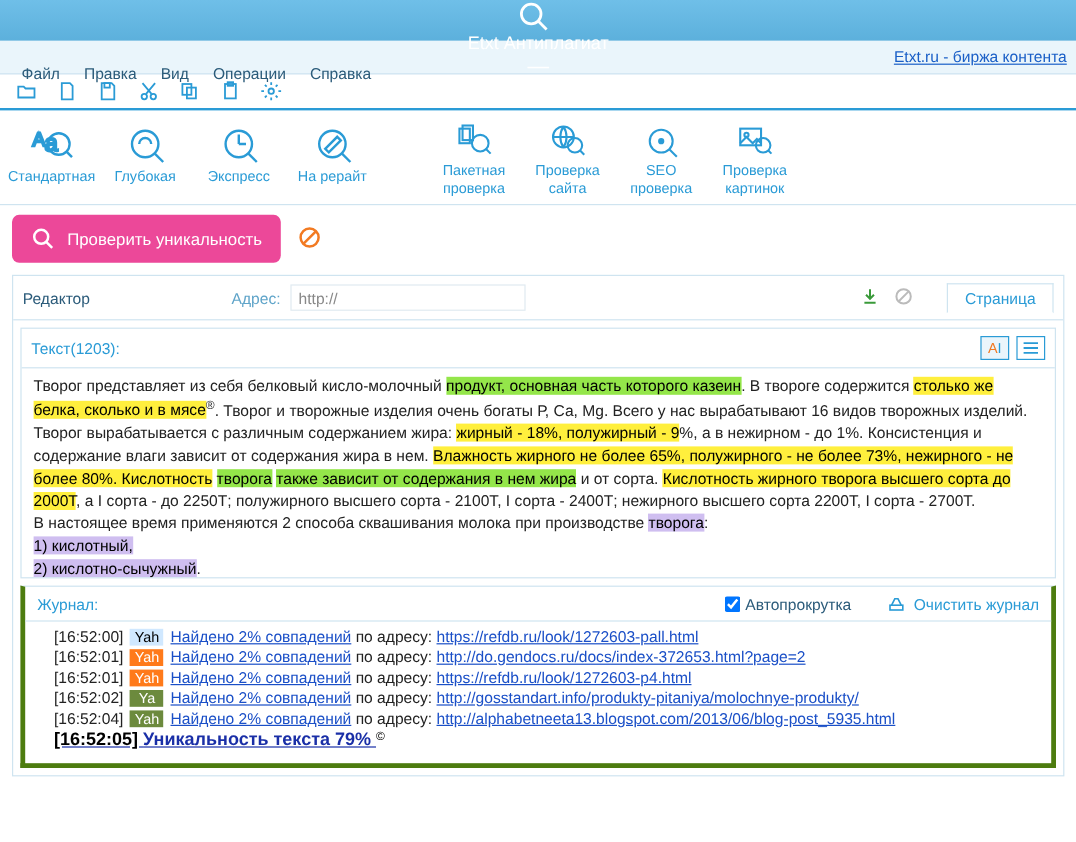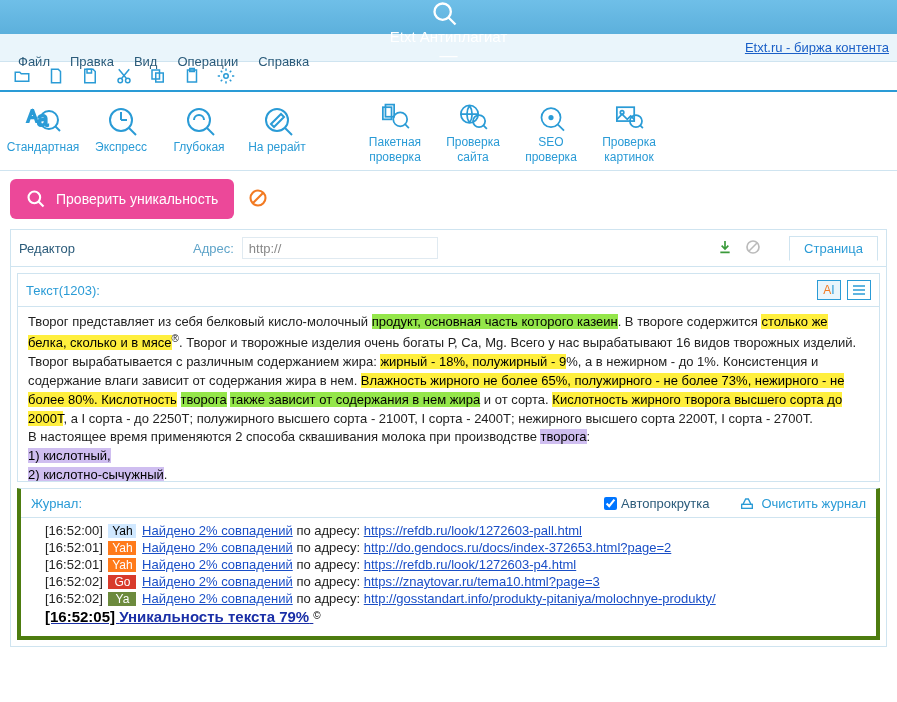--- a/index.html
+++ b/index.html
@@ -148,33 +148,33 @@
         <text x="2" y="20" font-size="16" fill="#9ccbe6">A</text>
         <text x="12" y="24" font-size="20" fill="#2a9bd6">a</text>
         <circle cx="24" cy="18" r="9"></circle>
         <line x1="30" y1="24" x2="35" y2="29"></line>
       </svg>
     <span>Стандартная</span>
   </div>
   <div class="bigbtn">
     <svg viewBox="0 0 36 36" fill="none" stroke="#2a9bd6" stroke-width="2">
         <circle cx="18" cy="18" r="11"></circle>
+        <path d="M13 18a5 5 0 0 1 10 0"></path>
+        <line x1="26" y1="26" x2="33" y2="33"></line>
+      </svg>
+    <span>Глубокая</span>
+  </div>
+  <div class="bigbtn">
+    <svg viewBox="0 0 36 36" fill="none" stroke="#2a9bd6" stroke-width="2">
+        <circle cx="18" cy="18" r="11"></circle>
         <line x1="18" y1="18" x2="18" y2="10"></line>
         <line x1="18" y1="18" x2="24" y2="18"></line>
         <line x1="26" y1="26" x2="33" y2="33"></line>
       </svg>
     <span>Экспресс</span>
-  </div>
-  <div class="bigbtn">
-    <svg viewBox="0 0 36 36" fill="none" stroke="#2a9bd6" stroke-width="2">
-        <circle cx="18" cy="18" r="11"></circle>
-        <path d="M13 18a5 5 0 0 1 10 0"></path>
-        <line x1="26" y1="26" x2="33" y2="33"></line>
-      </svg>
-    <span>Глубокая</span>
   </div>
   <div class="bigbtn">
     <svg viewBox="0 0 36 36" fill="none" stroke="#2a9bd6" stroke-width="2">
         <circle cx="18" cy="18" r="11"></circle>
         <path d="M12 22l10-10 3 3-10 10z"></path>
         <line x1="26" y1="26" x2="33" y2="33"></line>
       </svg>
     <span>На рерайт</span>
   </div>
   <div class="bigsep"></div>
@@ -291,22 +291,22 @@
             <path d="M6 14l4-8h4l4 8"></path>
           </svg>
         <span>Очистить журнал</span>
       </span>
     </div>
     <div class="logbody" id="logbody">
 
       <div class="logrow"><span class="ts">[16:52:00]</span> <span class="tag y1">Yah</span> <a class="lnk">Найдено 2% совпадений</a><span class="addr"> по адресу: </span><a class="url">https://refdb.ru/look/1272603-pall.html</a></div>
         <div class="logrow"><span class="ts">[16:52:01]</span> <span class="tag y2">Yah</span> <a class="lnk">Найдено 2% совпадений</a><span class="addr"> по адресу: </span><a class="url">http://do.gendocs.ru/docs/index-372653.html?page=2</a></div>
         <div class="logrow"><span class="ts">[16:52:01]</span> <span class="tag y3">Yah</span> <a class="lnk">Найдено 2% совпадений</a><span class="addr"> по адресу: </span><a class="url">https://refdb.ru/look/1272603-p4.html</a></div>
-        <div class="logrow"><span class="ts">[16:52:02]</span> <span class="tag go">Go</span> <a class="lnk">Найдено 2% совпадений</a><span class="addr"> по адресу: </span><a class="url">https://znaytovar.ru/tema10.html?page=3</a></div>
         <div class="logrow"><span class="ts">[16:52:02]</span> <span class="tag ya">Ya</span> <a class="lnk">Найдено 2% совпадений</a><span class="addr"> по адресу: </span><a class="url">http://gosstandart.info/produkty-pitaniya/molochnye-produkty/</a></div>
+        <div class="logrow"><span class="ts">[16:52:04]</span> <span class="tag y4">Yah</span> <a class="lnk">Найдено 2% совпадений</a><span class="addr"> по адресу: </span><a class="url">http://alphabetneeta13.blogspot.com/2013/06/blog-post_5935.html</a></div>
         <div class="logrow" id="finalrow">
         <span class="final">
           <span class="fts" style="text-decoration:none;">[16:52:05] </span>
           <span>Уникальность текста 79%</span>
         </span><span class="copyr">©</span>
       </div>
     </div>
   </div>
 </div>
 

